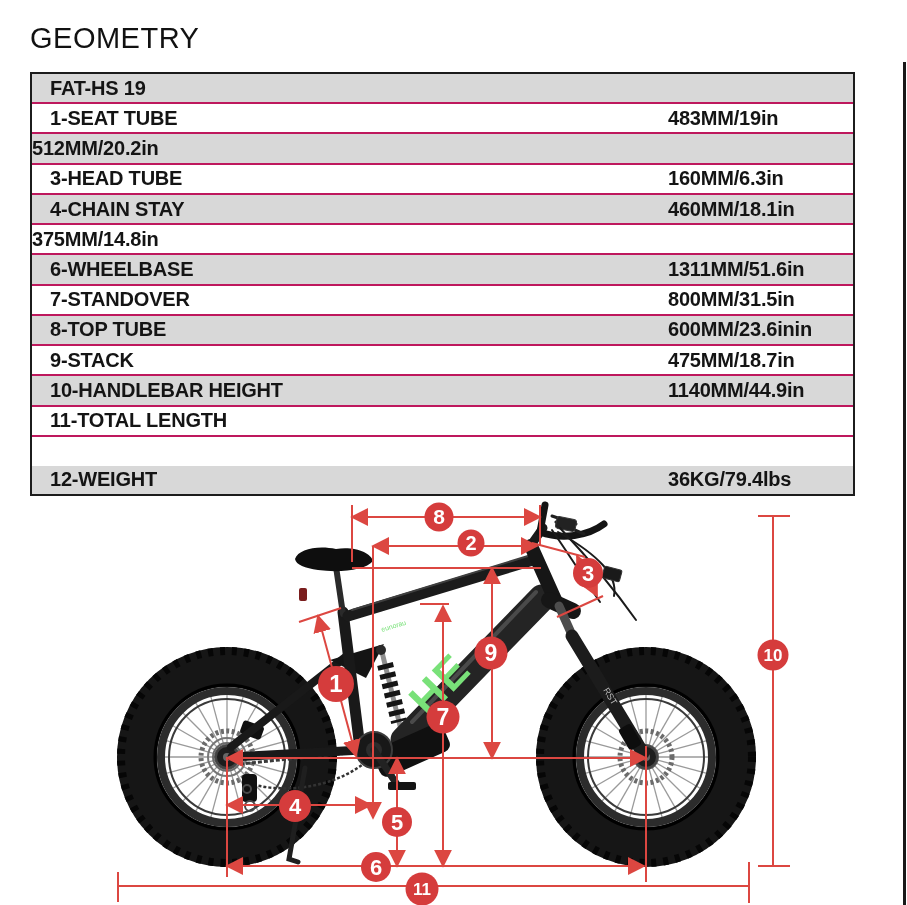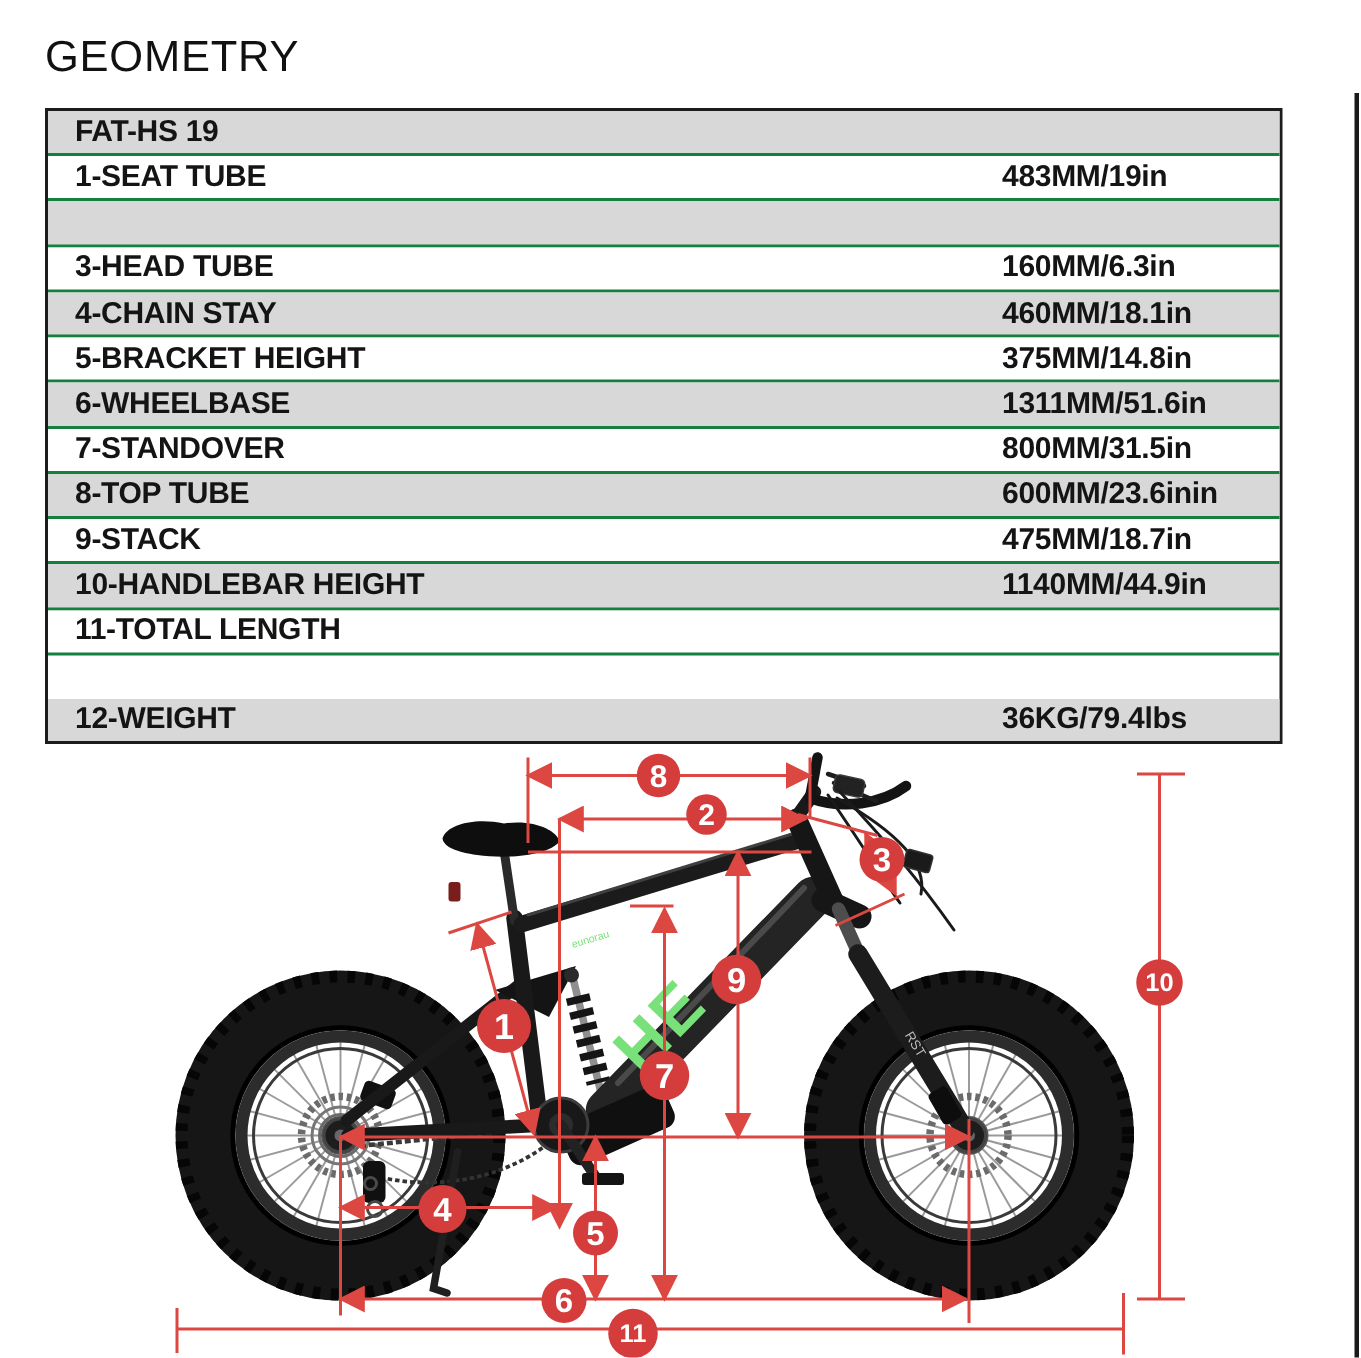--- a/index.html
+++ b/index.html
@@ -2,21 +2,21 @@
 <html><head>
 <meta charset="utf-8">
 <style>
   html,body{margin:0;padding:0;background:#fff;}
   body{width:907px;height:905px;position:relative;overflow:hidden;
        font-family:"Liberation Sans",sans-serif;color:#141414;}
   .title{position:absolute;left:30px;top:22px;font-size:29px;font-weight:400;
          letter-spacing:.5px;color:#111;}
   .spec-table{position:absolute;left:30px;top:72px;width:825px;height:424px;
          border:2px solid #1c1c1c;box-sizing:border-box;display:flex;flex-direction:column;}
-  .trow{flex:1;display:flex;align-items:center;border-bottom:2px solid #15803d;
+  .trow{flex:1;display:flex;align-items:center;border-bottom:2px solid #be185d;
         font-size:20px;font-weight:700;letter-spacing:-.2px;}
   .trow:last-child{border-bottom:none;margin-top:29px;}
   .trow:nth-child(odd){background:#d8d8d8;}
   .trow:nth-child(even){background:#ffffff;}
   .tl{flex:0 0 636px;padding-left:18px;box-sizing:border-box;white-space:nowrap;}
   .tv{flex:1;white-space:nowrap;}
   .edge-line{position:absolute;left:903px;top:62px;width:3px;height:843px;background:#191919;}
   svg{position:absolute;left:0;top:0;pointer-events:none;}
   .callout text{fill:#fff;font-weight:700;font-family:"Liberation Sans",sans-serif;}
 </style>
@@ -28,31 +28,31 @@
 <div class="spec-table">
   <div class="trow">
     <span class="tl">FAT-HS 19</span>
     <span class="tv"></span>
   </div>
   <div class="trow">
     <span class="tl">1-SEAT TUBE</span>
     <span class="tv">483MM/19in</span>
   </div>
   <div class="trow">
+    <span class="tv">512MM/20.2in</span>
   </div>
   <div class="trow">
     <span class="tl">3-HEAD TUBE</span>
     <span class="tv">160MM/6.3in</span>
   </div>
   <div class="trow">
     <span class="tl">4-CHAIN STAY</span>
     <span class="tv">460MM/18.1in</span>
   </div>
   <div class="trow">
-    <span class="tl">5-BRACKET HEIGHT</span>
     <span class="tv">375MM/14.8in</span>
   </div>
   <div class="trow">
     <span class="tl">6-WHEELBASE</span>
     <span class="tv">1311MM/51.6in</span>
   </div>
   <div class="trow">
     <span class="tl">7-STANDOVER</span>
     <span class="tv">800MM/31.5in</span>
   </div>

